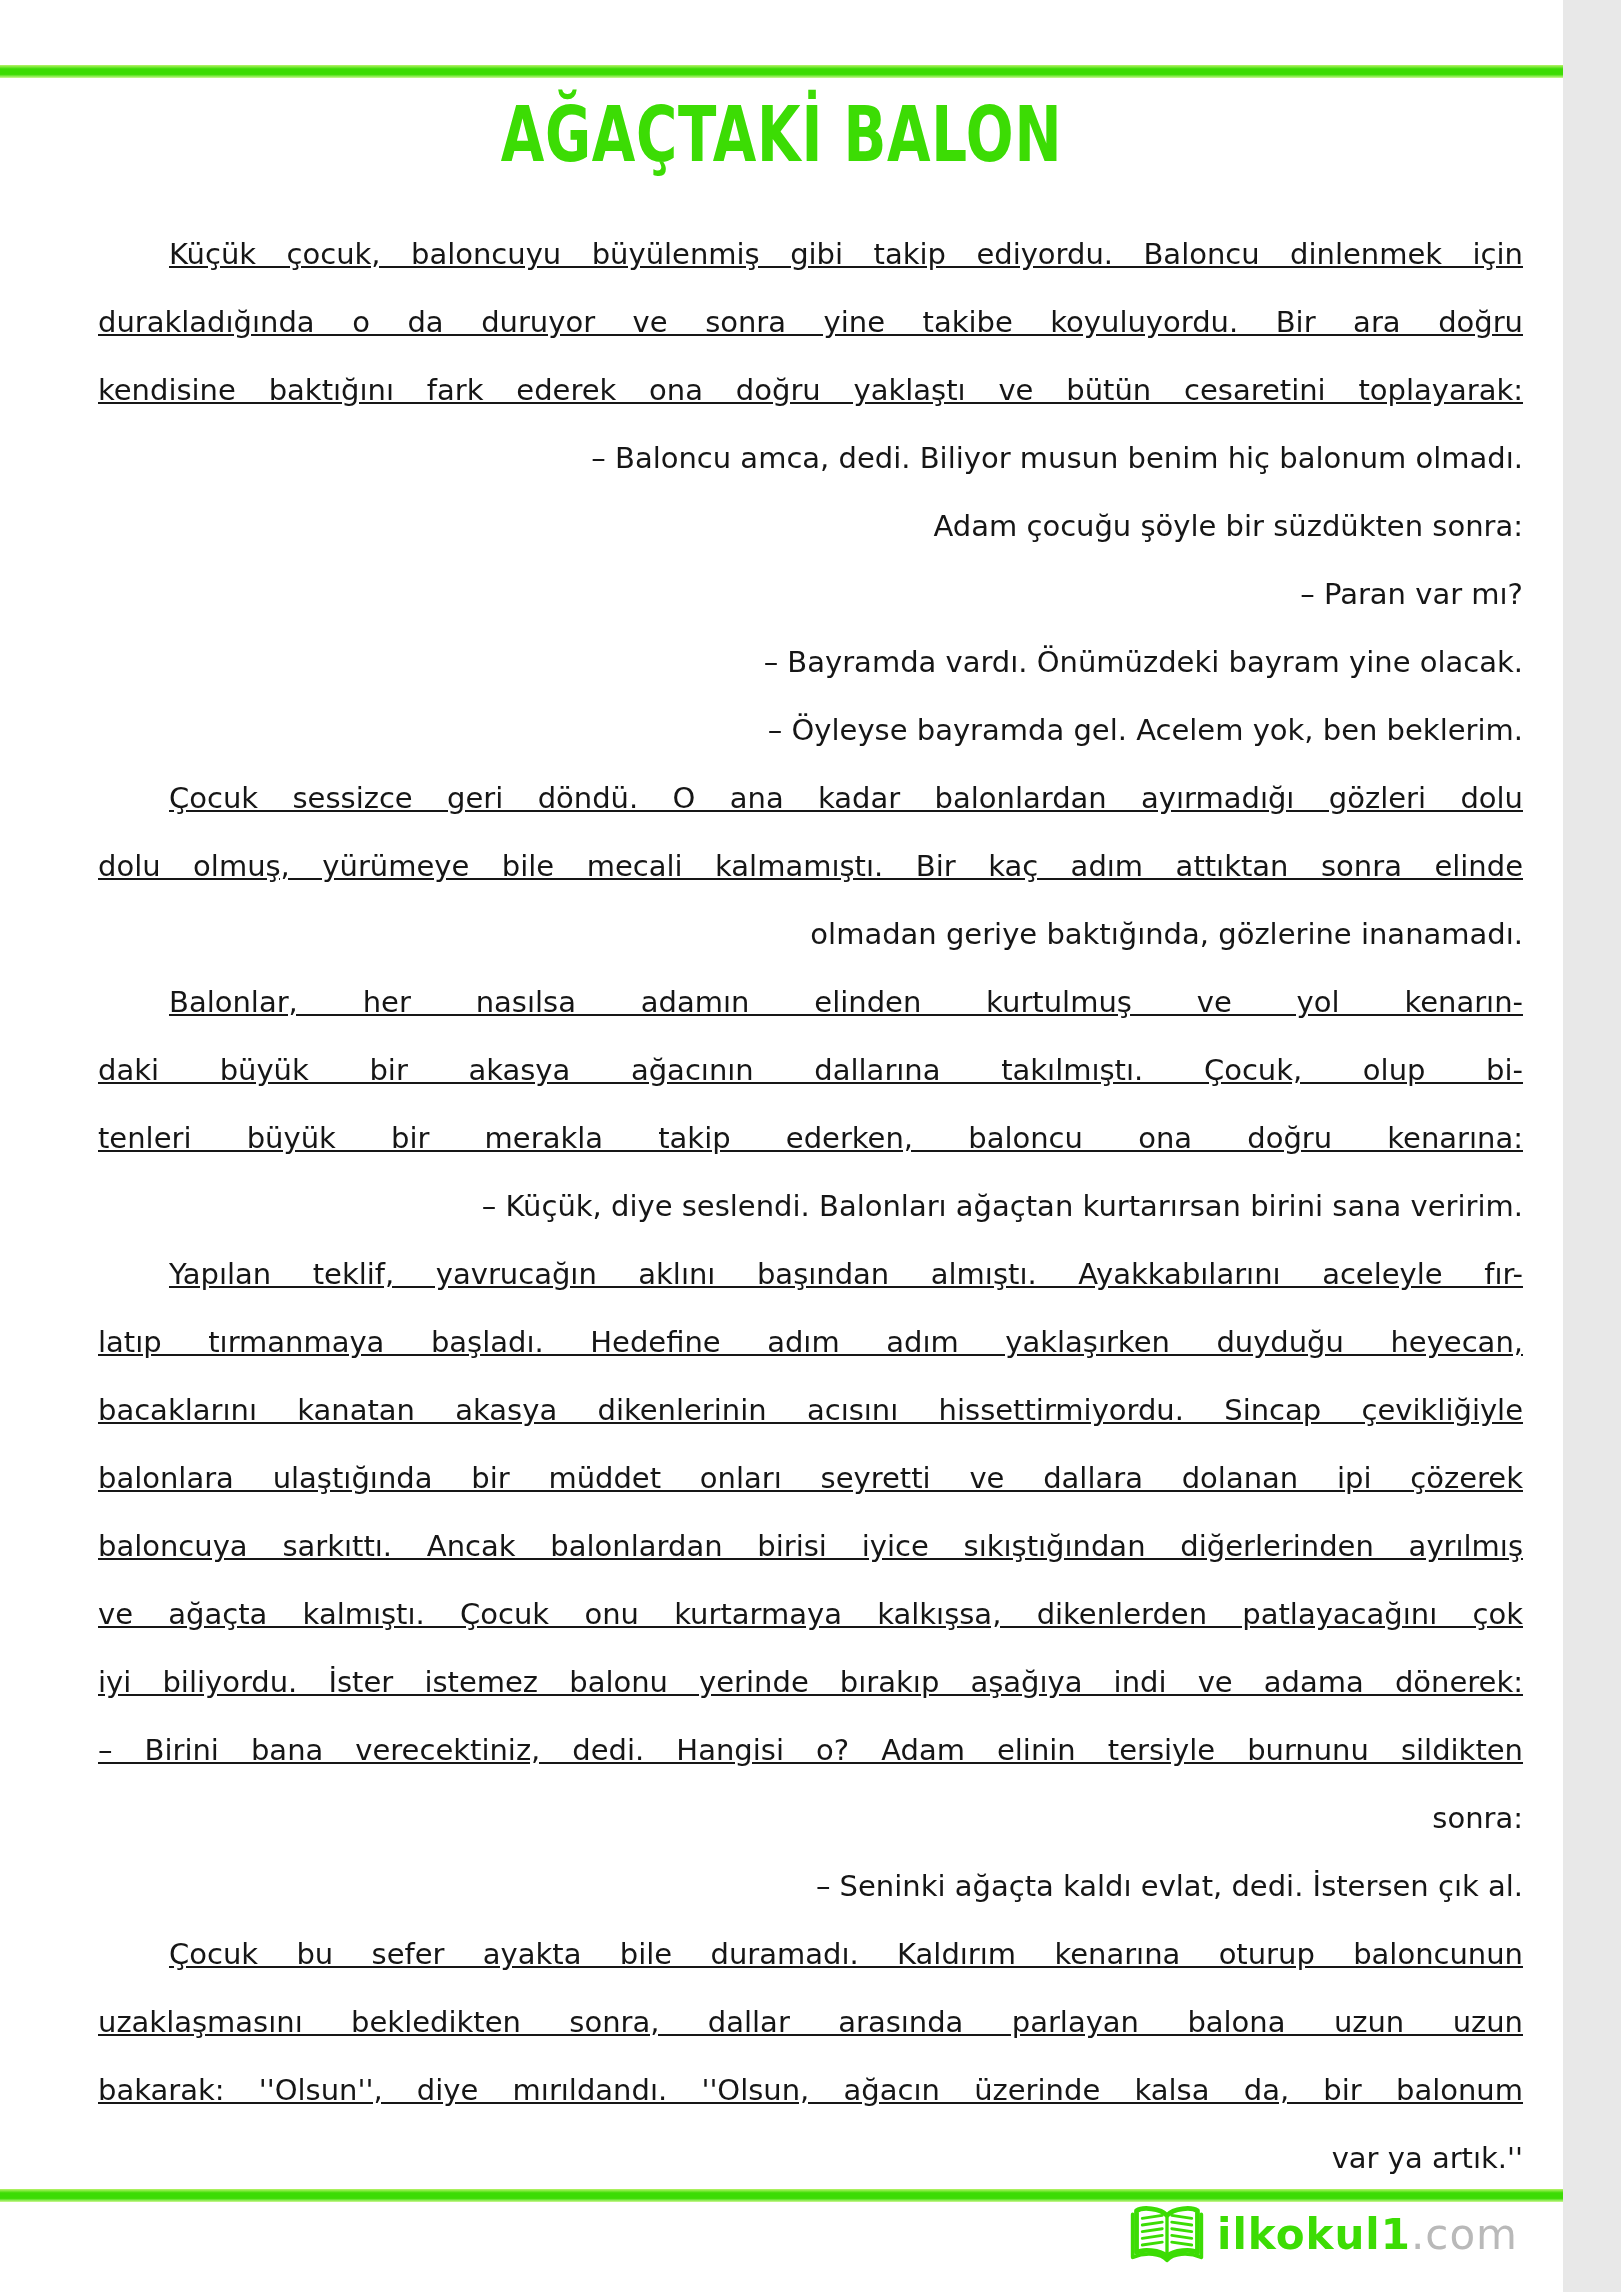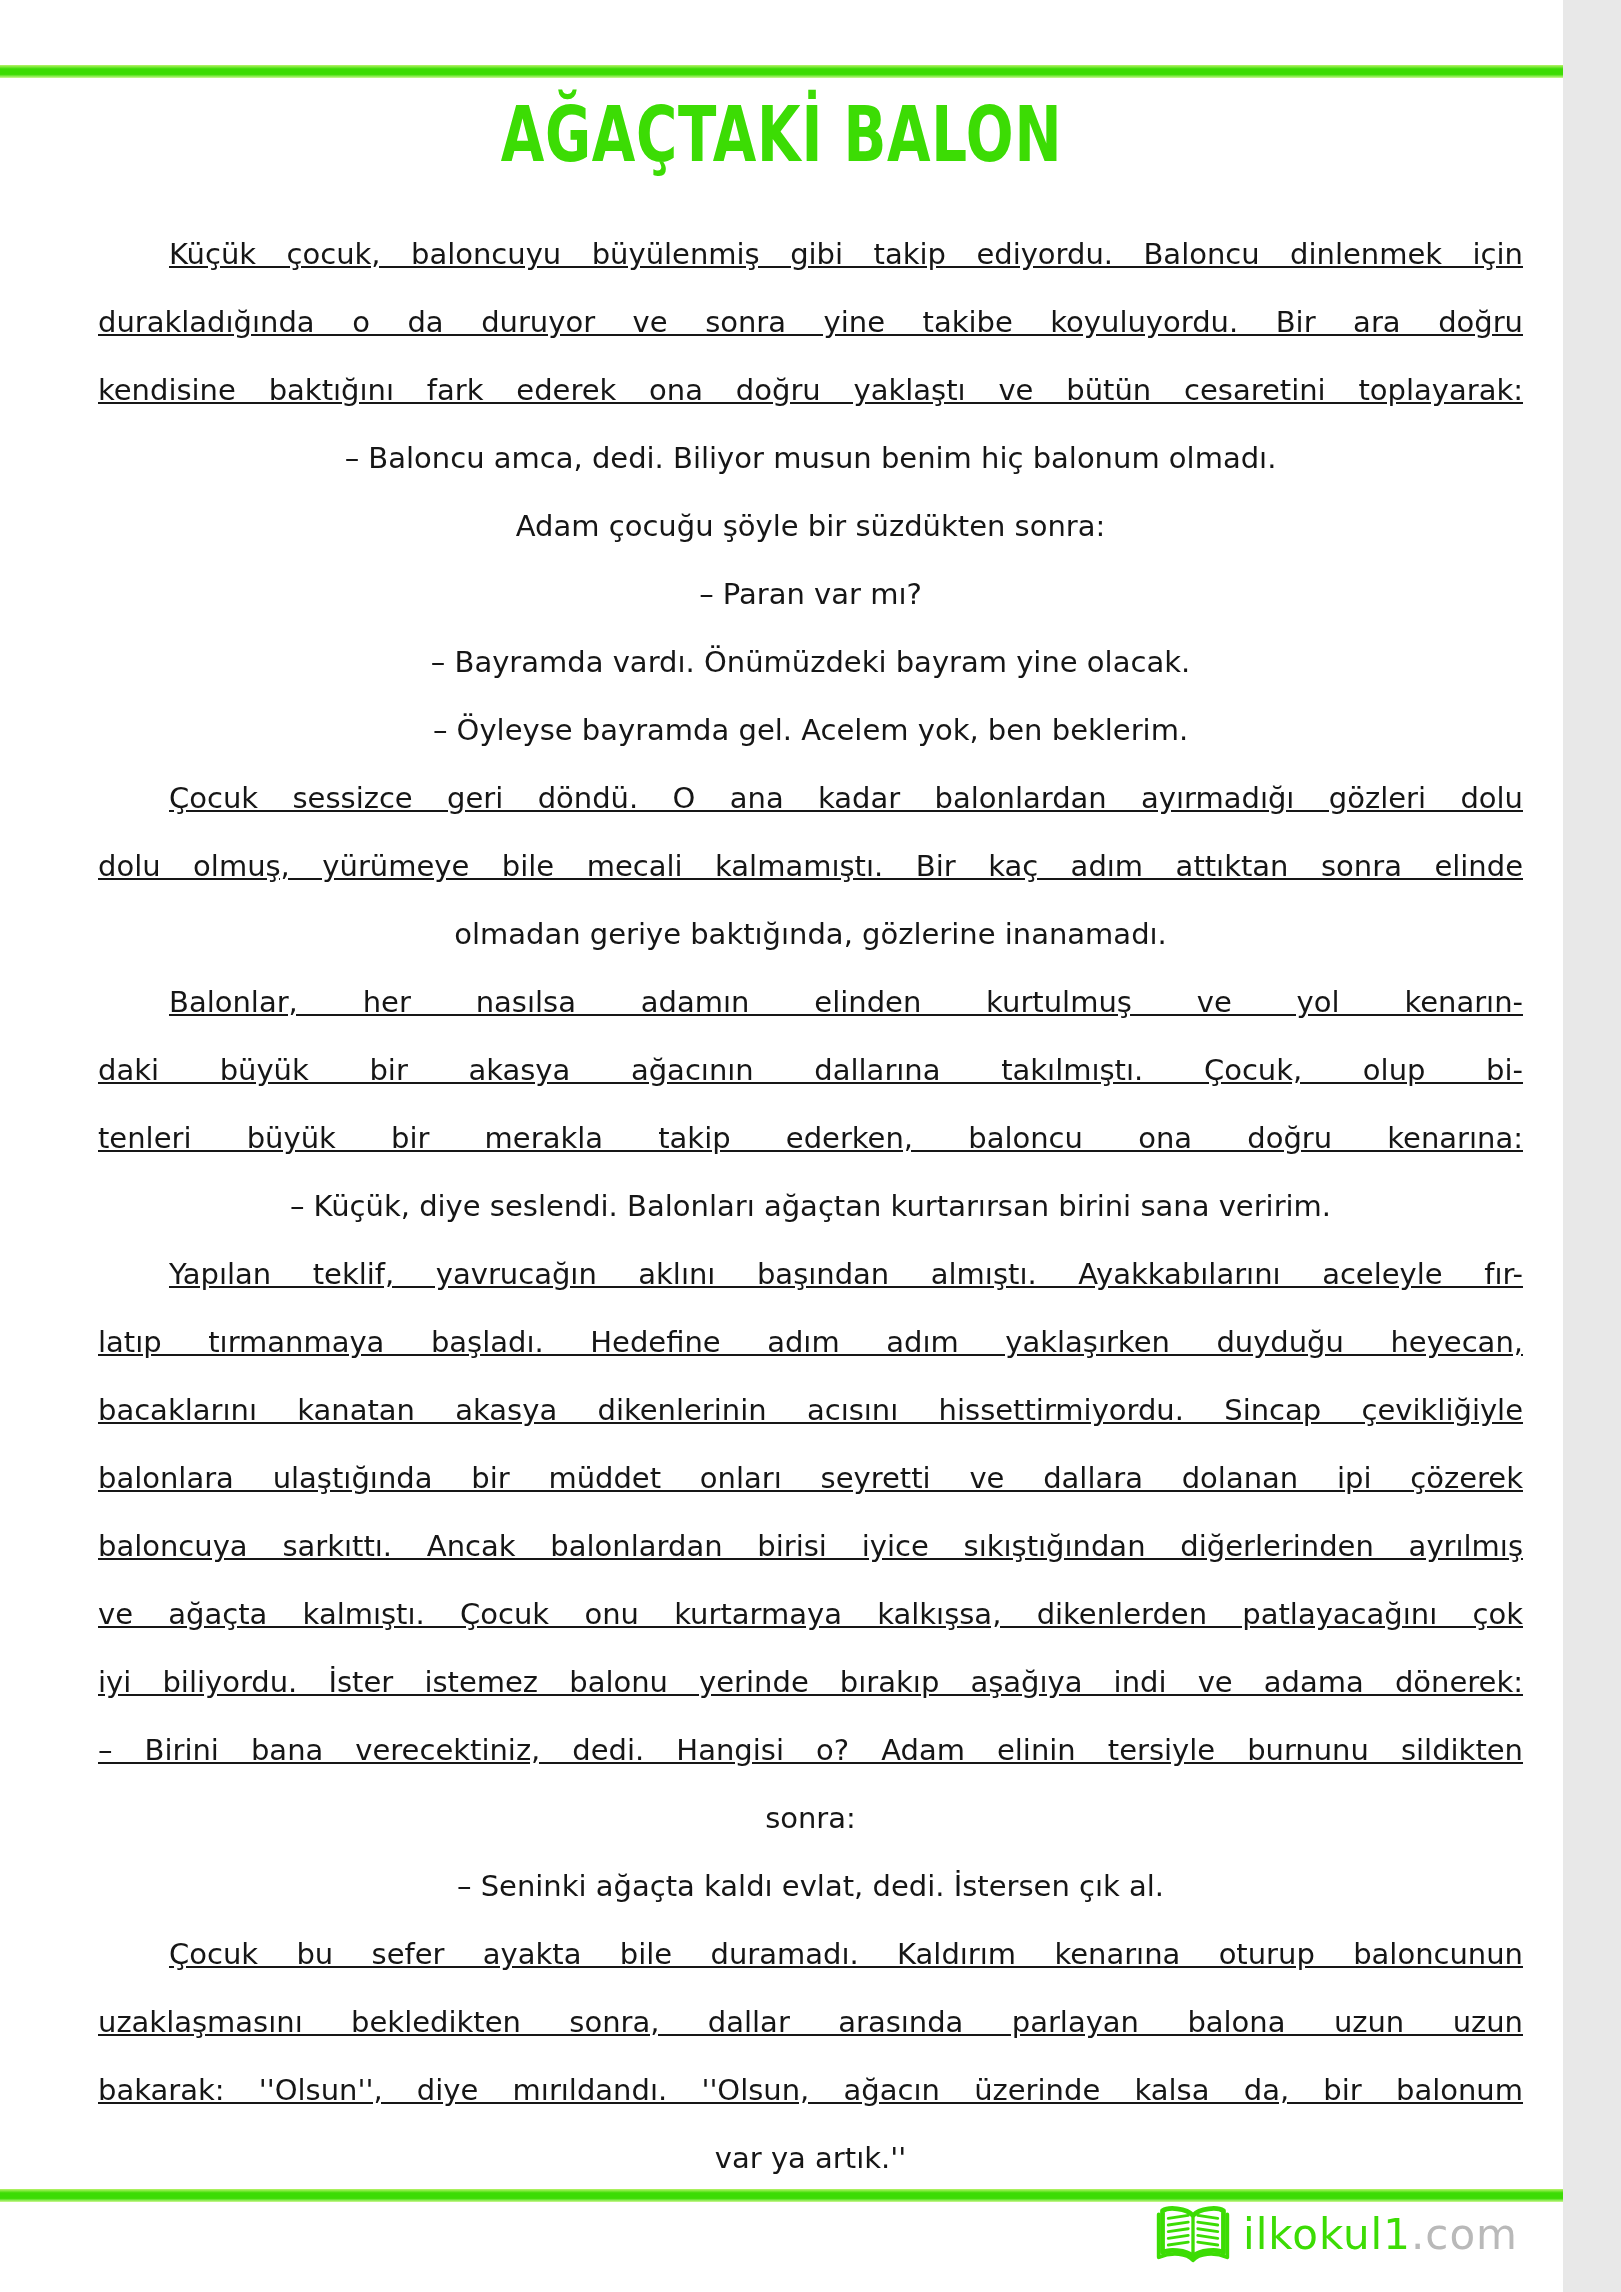--- a/index.html
+++ b/index.html
@@ -41,36 +41,36 @@
     white-space:nowrap;
   }
   .story{
     position:absolute;top:220px;left:98px;width:1425px;
     color:var(--ink);
     font-size:29px;
     line-height:68px;
   }
   .line{margin:0;min-height:68px;}
   .line.just{text-align:justify;text-align-last:justify;text-decoration:underline;}
-  .line.left{text-align:center;}
+  .line.left{text-align:right;}
   .line.indent{text-indent:71px;}
   .footer{
     position:absolute;top:2203px;right:45px;
     display:flex;align-items:center;gap:9.8px;
   }
   .book{
     width:80px;height:63px;color:var(--accent);
     display:inline-flex;align-items:center;justify-content:center;
   }
   .book svg{width:80px;height:63px;display:block;}
   .brand-text{
     font-size:42px;letter-spacing:1px;line-height:63px;
     white-space:nowrap;
   }
-  .brand-name{color:var(--accent);}
+  .brand-name{color:var(--accent);font-weight:bold;}
   .brand-suffix{color:var(--suffix);}
 </style>
 </head>
 <body>
 
 <div class="page">
 
   <div class="rule top"></div>
 
   <h1 class="title">

